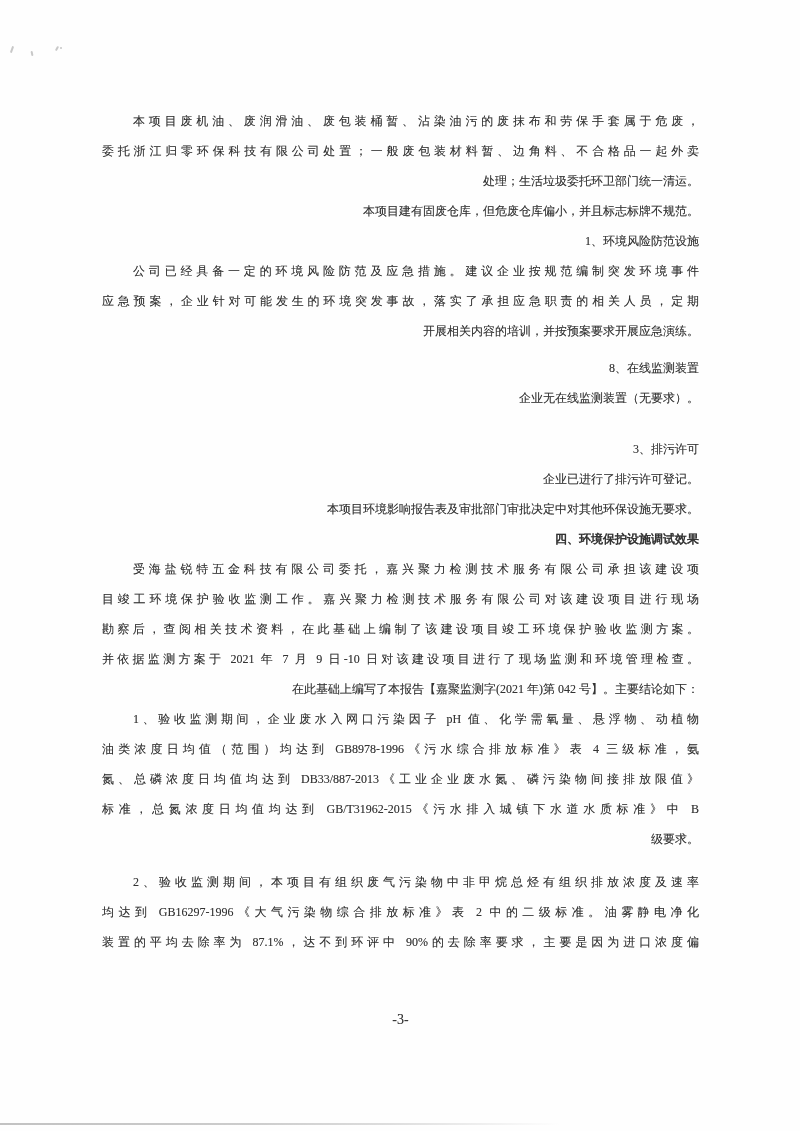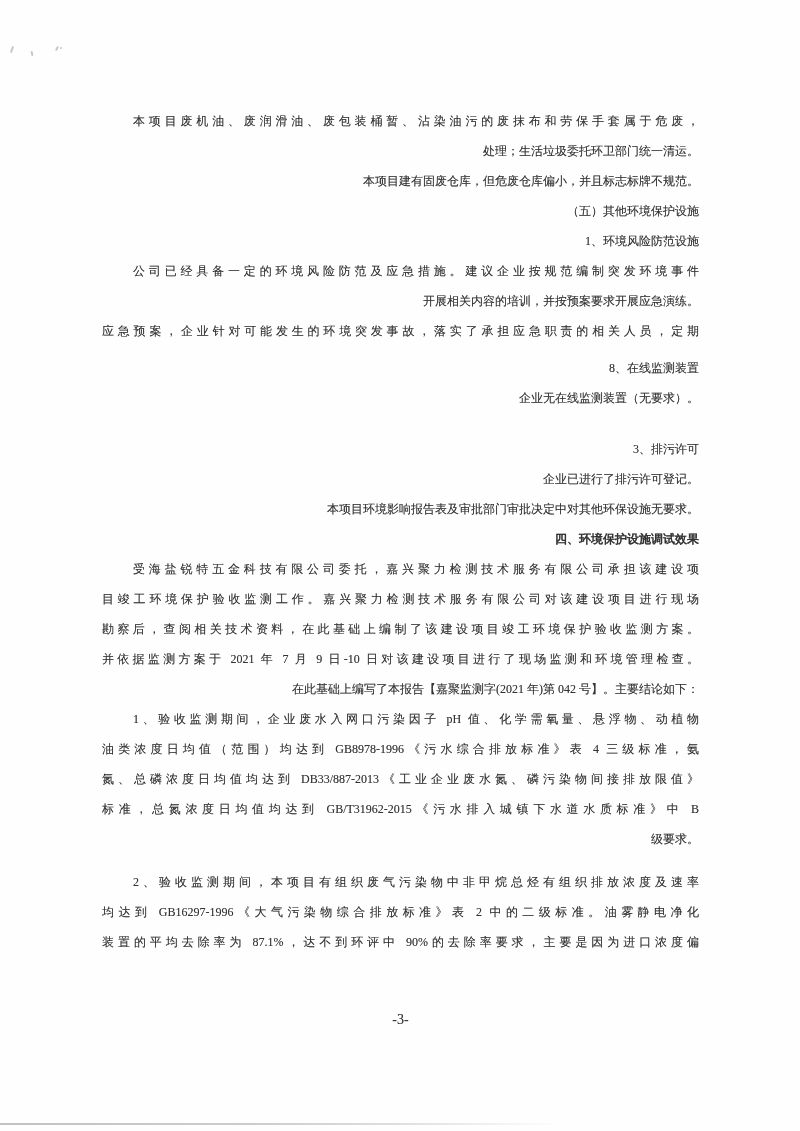--- a/index.html
+++ b/index.html
@@ -77,27 +77,27 @@
 <div class="page">
   <div class="scan-marks">
     <span class="m1"></span>
     <span class="m2"></span>
     <span class="m3"></span>
     <span class="m4"></span>
   </div>
 
   <div class="body-text" id="doc-lines">
       <div class="line indent fill">本项目废机油、废润滑油、废包装桶暂、沾染油污的废抹布和劳保手套属于危废，</div>
+      <div class="line fill">委托浙江归零环保科技有限公司处置；一般废包装材料暂、边角料、不合格品一起外卖</div>
       <div class="line">处理；生活垃圾委托环卫部门统一清运。</div>
       <div class="line indent">本项目建有固废仓库，但危废仓库偏小，并且标志标牌不规范。</div>
-      <div class="line indent">（五）其他环境保护设施</div>
       <div class="line indent">1、环境风险防范设施</div>
       <div class="line indent fill">公司已经具备一定的环境风险防范及应急措施。建议企业按规范编制突发环境事件</div>
+      <div class="line fill">应急预案，企业针对可能发生的环境突发事故，落实了承担应急职责的相关人员，定期</div>
       <div class="line">开展相关内容的培训，并按预案要求开展应急演练。</div>
-      <div class="line fill">应急预案，企业针对可能发生的环境突发事故，落实了承担应急职责的相关人员，定期</div>
       <div class="line indent" style="margin-top: 7px;">8、在线监测装置</div>
       <div class="line indent">企业无在线监测装置（无要求）。</div>
       <div class="line indent" style="margin-top: 21px;">3、排污许可</div>
       <div class="line indent">企业已进行了排污许可登记。</div>
       <div class="line indent">本项目环境影响报告表及审批部门审批决定中对其他环保设施无要求。</div>
       <div class="line indent bold">四、环境保护设施调试效果</div>
       <div class="line indent fill">受海盐锐特五金科技有限公司委托，嘉兴聚力检测技术服务有限公司承担该建设项</div>
       <div class="line fill">目竣工环境保护验收监测工作。嘉兴聚力检测技术服务有限公司对该建设项目进行现场</div>
       <div class="line fill">勘察后，查阅相关技术资料，在此基础上编制了该建设项目竣工环境保护验收监测方案。</div>
       <div class="line fill">并依据监测方案于 2021 年 7 月 9 日-10 日对该建设项目进行了现场监测和环境管理检查。</div>

